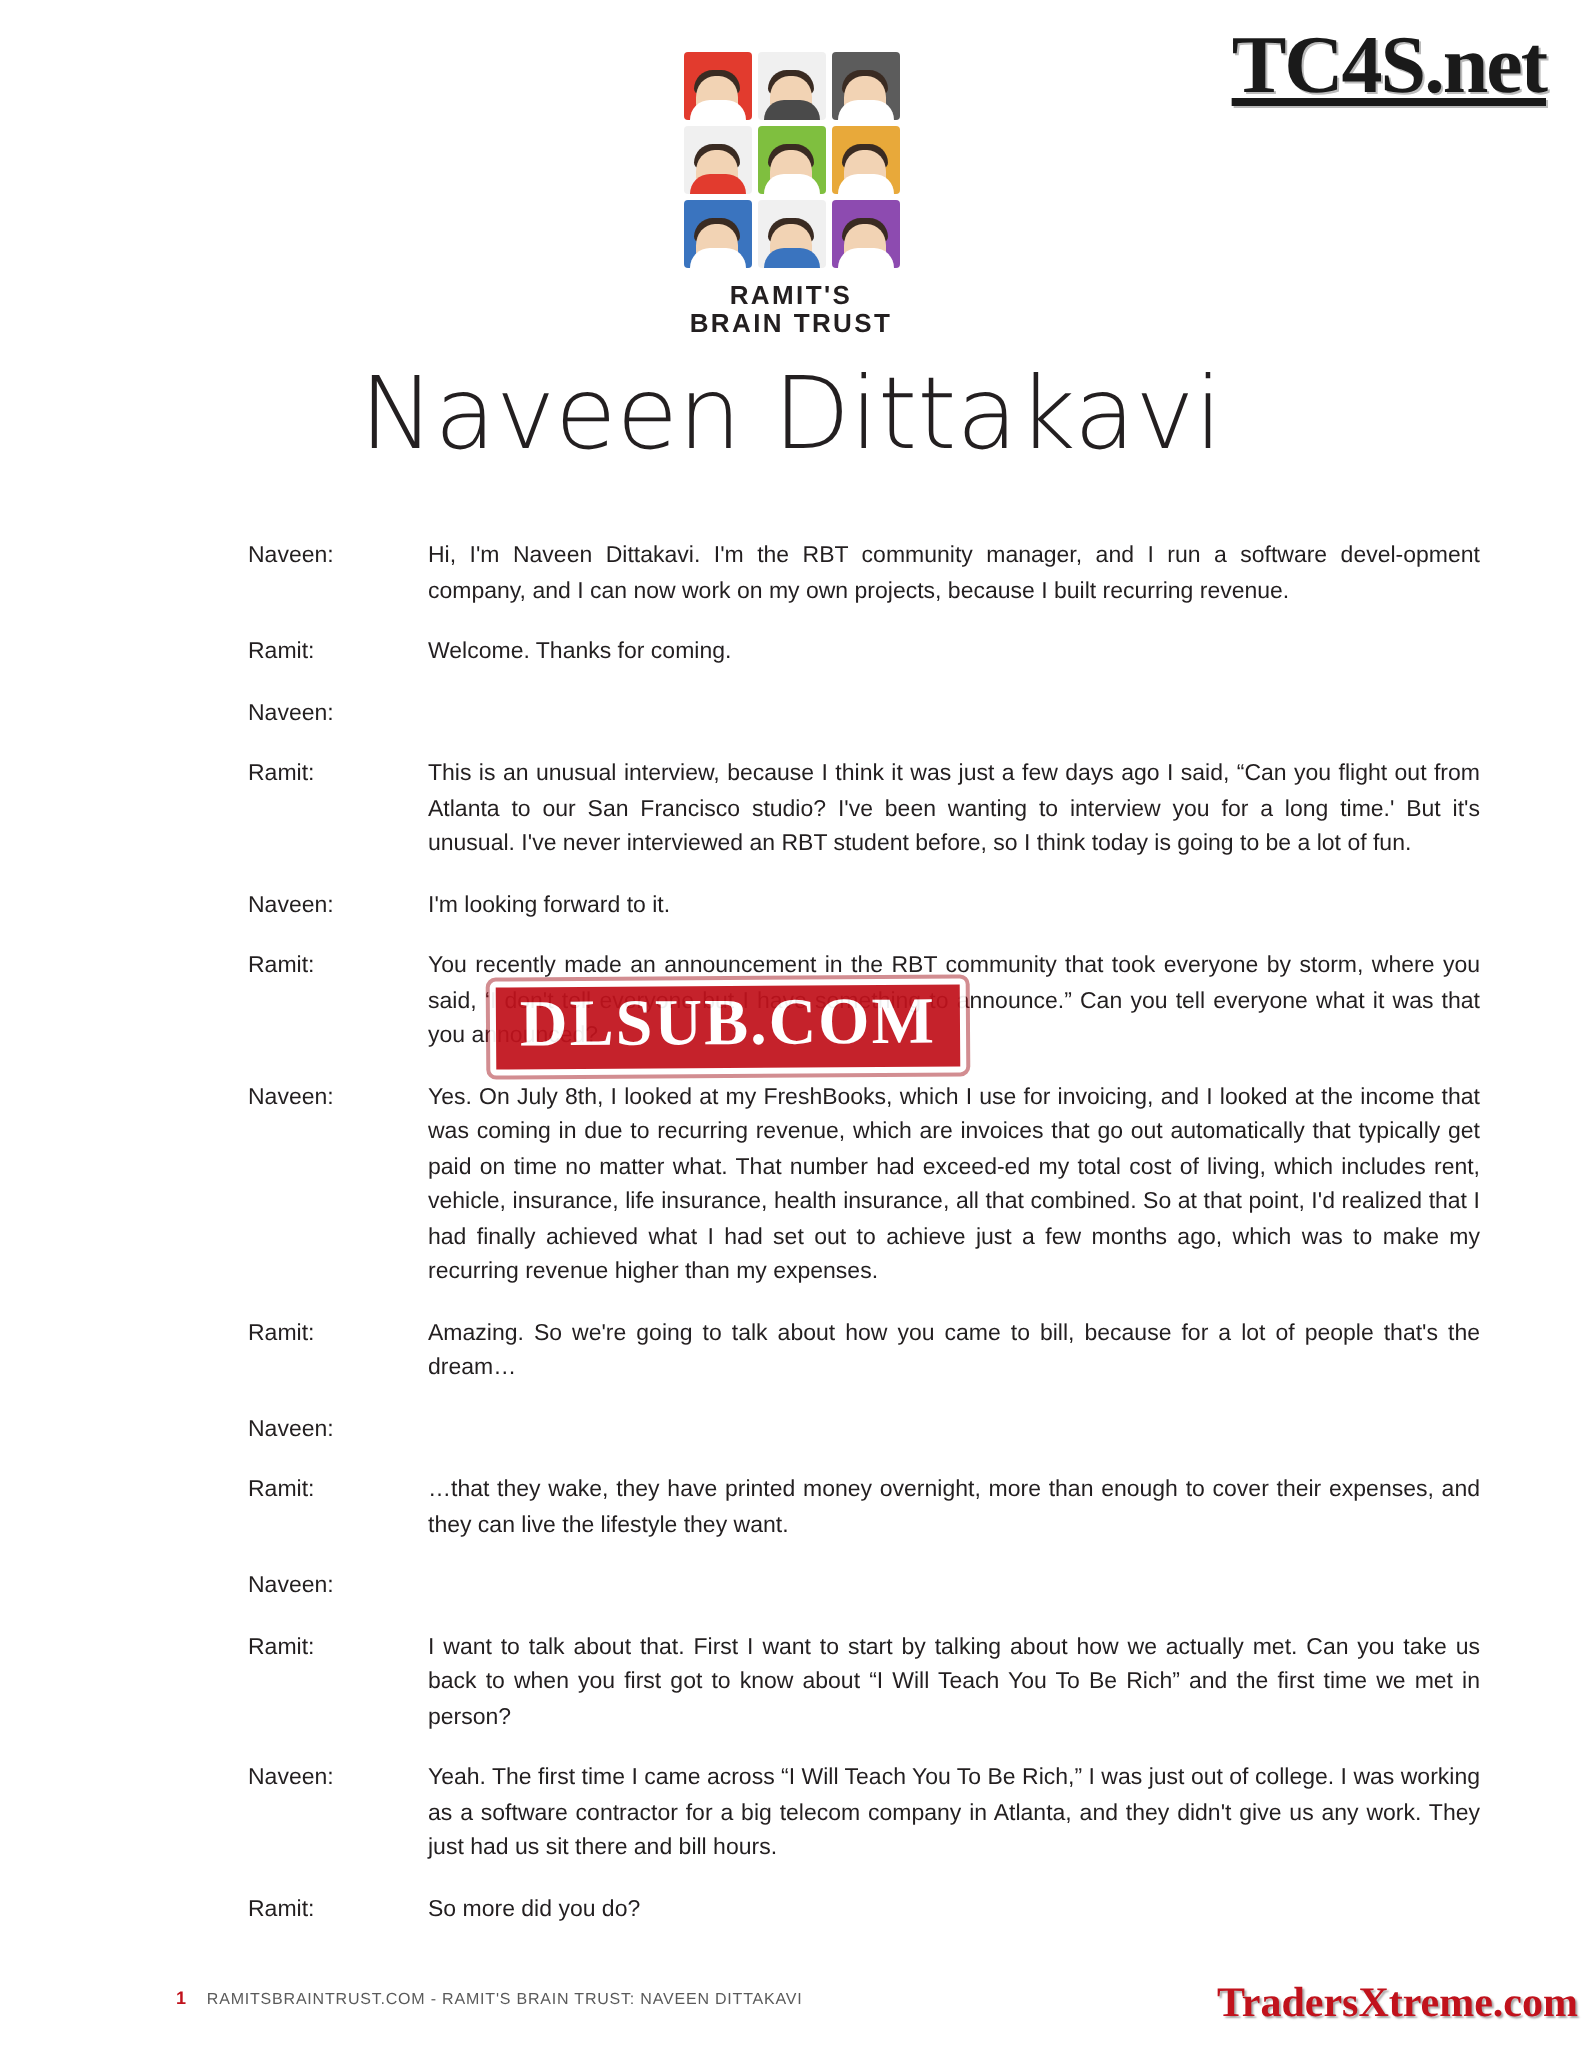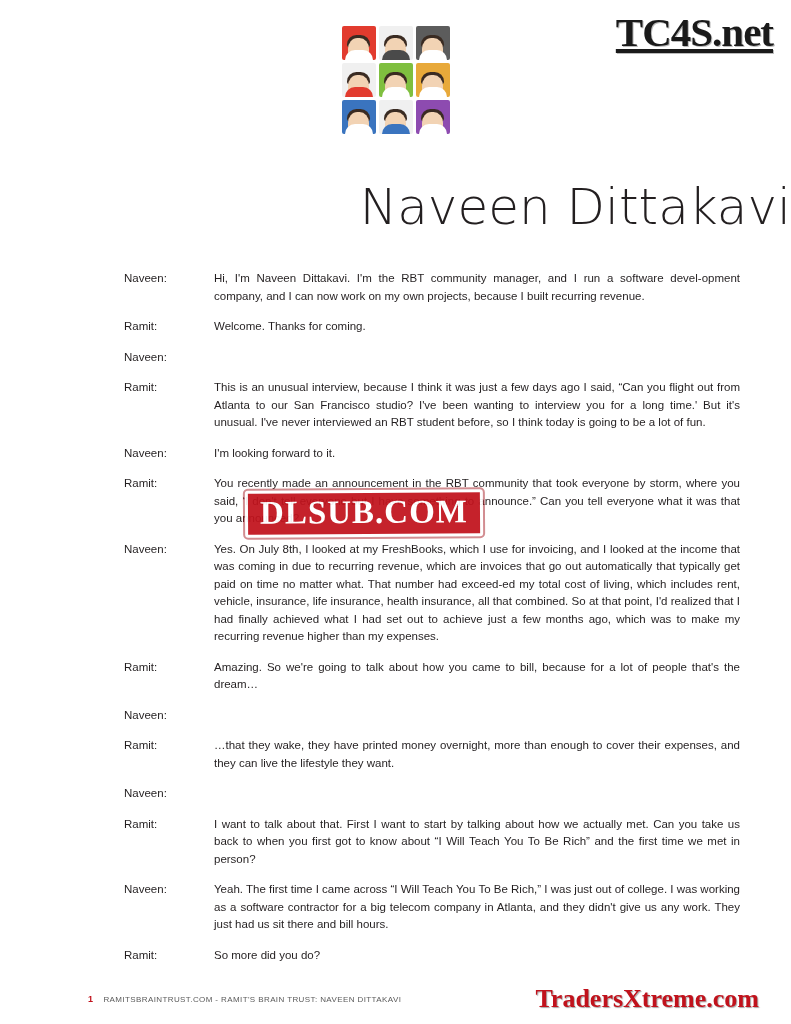--- a/index.html
+++ b/index.html
@@ -25,23 +25,23 @@
     font-size: 41px;
     font-weight: bold;
     color: #1a1a1a;
     letter-spacing: -1px;
     text-shadow: 1px 1px 0 #bbb;
     text-decoration: underline;
   }
   .wm-bottom {
     position: absolute;
     bottom: 10px;
-    right: 32px;
+    right: 2px;
     font-family: "Liberation Serif", serif;
-    font-size: 26px;
+    font-size: 21px;
     font-weight: bold;
     color: #c1121c;
     letter-spacing: 0px;
     text-shadow: 1px 1px 1px rgba(0,0,0,.35);
     margin-top: 39px;
   }
   .wm-center {
     position: absolute;
     top: 490px;
     left: 245px;
@@ -119,21 +119,21 @@
     letter-spacing: 1.2px;
     line-height: 14px;
     color: #231f20;
   }
 
   
   .doc-title {
     position: absolute;
     top: 178px;
     width: 791px;
-    text-align: right;
+    text-align: center;
     font-family: "DejaVu Sans", sans-serif;
     font-weight: 300;
     font-size: 50px;
     letter-spacing: 0px;
     color: #231f20;
   }
 
   
   .transcript {
     position: absolute;
@@ -226,20 +226,24 @@
         <div class="hair"></div>
         <div class="head"></div>
         <div class="body" style="background:#3a74bf"></div>
       </div>
     <div class="face" style="background:#8d4bb0">
         <div class="hair"></div>
         <div class="head"></div>
         <div class="body"></div>
       </div>
   </div>
+  <div class="logo-text">
+    <div>RAMIT'S</div>
+    <div>BRAIN TRUST</div>
+  </div>
 </div>
 
 <div class="doc-title">Naveen Dittakavi</div>
 
 <div class="transcript">
 
   <div class="entry">
     <div class="speaker">Naveen:</div>
     <div class="lines">Hi, I'm Naveen Dittakavi. I'm the RBT community manager, and I run a software devel-opment company, and I can now work on my own projects, because I built recurring revenue.</div>
   </div>

